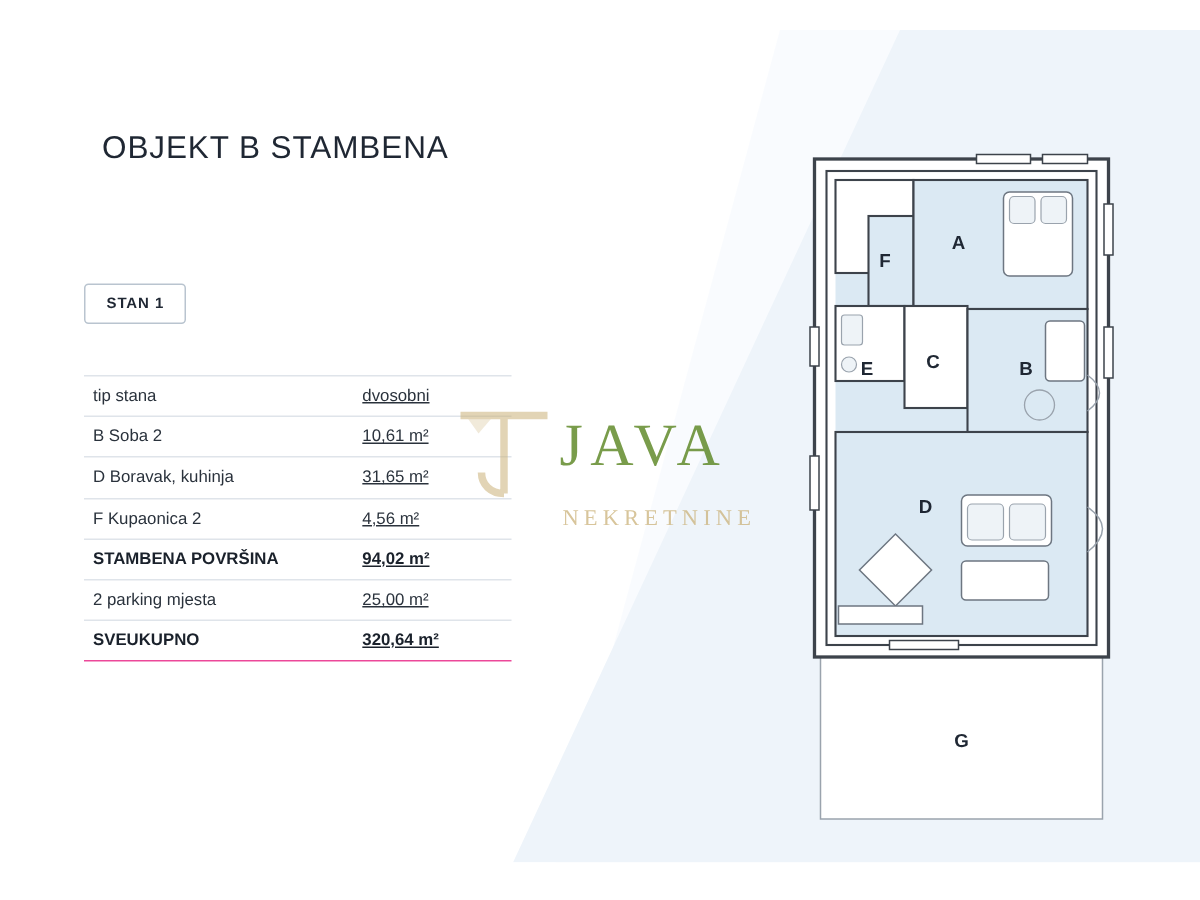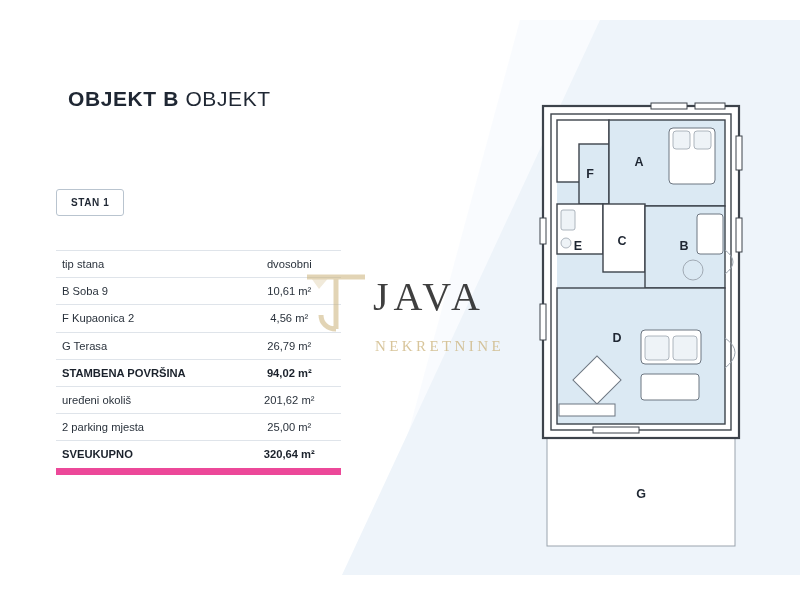--- a/index.html
+++ b/index.html
@@ -53,21 +53,21 @@
   
   .title {
     position: absolute;
     left: 68px;
     top: 67px;
     font-size: 21px;
     letter-spacing: .6px;
     color: #1f2733;
   }
   .title .b {
-    font-weight: bold;
+    font-weight: normal;
   }
   .title .n {
     font-weight: normal;
   }
 
   
   .stan-badge {
     position: absolute;
     left: 56px;
     top: 169px;
@@ -99,47 +99,48 @@
   }
   .table tr.first td {
     border-top: 1px solid #dfe4ea;
   }
   .table td.label {
     width: 63%;
     padding-left: 6px;
   }
   .table td.value {
     width: 37%;
-    text-align: center;
+    text-align: left;
     padding-left: 6px;
+    text-decoration: underline;
   }
   .table tr.bold td {
     font-weight: bold;
     color: #1a212b;
   }
   .table tr.last td {
-    border-bottom: 7px solid #ec4899;
+    border-bottom: 1px solid #ec4899;
   }
 
   
   .watermark {
     position: absolute;
     left: 295px;
     top: 243px;
     width: 300px;
     height: 120px;
     pointer-events: none;
   }
   .wm-text {
     position: absolute;
     left: 78px;
     top: 10px;
     font-size: 40px;
     letter-spacing: 5px;
-    color: #000000;
+    color: #4d7c0f;
     opacity: .75;
     font-family: "Liberation Serif", serif;
   }
   .wm-sub {
     position: absolute;
     left: 80px;
     top: 75px;
     font-size: 15px;
     letter-spacing: 3.4px;
     color: #cbb27a;
@@ -170,50 +171,46 @@
 <body>
 
 <div id="page">
   <div class="sheet">
 
     <div class="bg-diagonal2"></div>
     <div class="bg-diagonal"></div>
 
     <div class="title">
       <span class="b">OBJEKT B</span>
-      <span class="n">OBJEKT</span>
+      <span class="n">STAMBENA</span>
     </div>
 
     <div class="stan-badge">STAN 1</div>
 
     <table class="table">
       <tbody>
         <tr class="first">
           <td class="label">tip stana</td>
           <td class="value">dvosobni</td>
         </tr>
         <tr>
-          <td class="label">B Soba 9</td>
+          <td class="label">B Soba 2</td>
           <td class="value">10,61 m²</td>
+        </tr>
+        <tr>
+          <td class="label">D Boravak, kuhinja</td>
+          <td class="value">31,65 m²</td>
         </tr>
         <tr>
           <td class="label">F Kupaonica 2</td>
           <td class="value">4,56 m²</td>
-        </tr>
-        <tr>
-          <td class="label">G Terasa</td>
-          <td class="value">26,79 m²</td>
         </tr>
         <tr class="bold">
           <td class="label">STAMBENA POVRŠINA</td>
           <td class="value">94,02 m²</td>
-        </tr>
-        <tr>
-          <td class="label">uređeni okoliš</td>
-          <td class="value">201,62 m²</td>
         </tr>
         <tr>
           <td class="label">2 parking mjesta</td>
           <td class="value">25,00 m²</td>
         </tr>
         <tr class="bold last">
           <td class="label">SVEUKUPNO</td>
           <td class="value">320,64 m²</td>
         </tr>
       </tbody>

